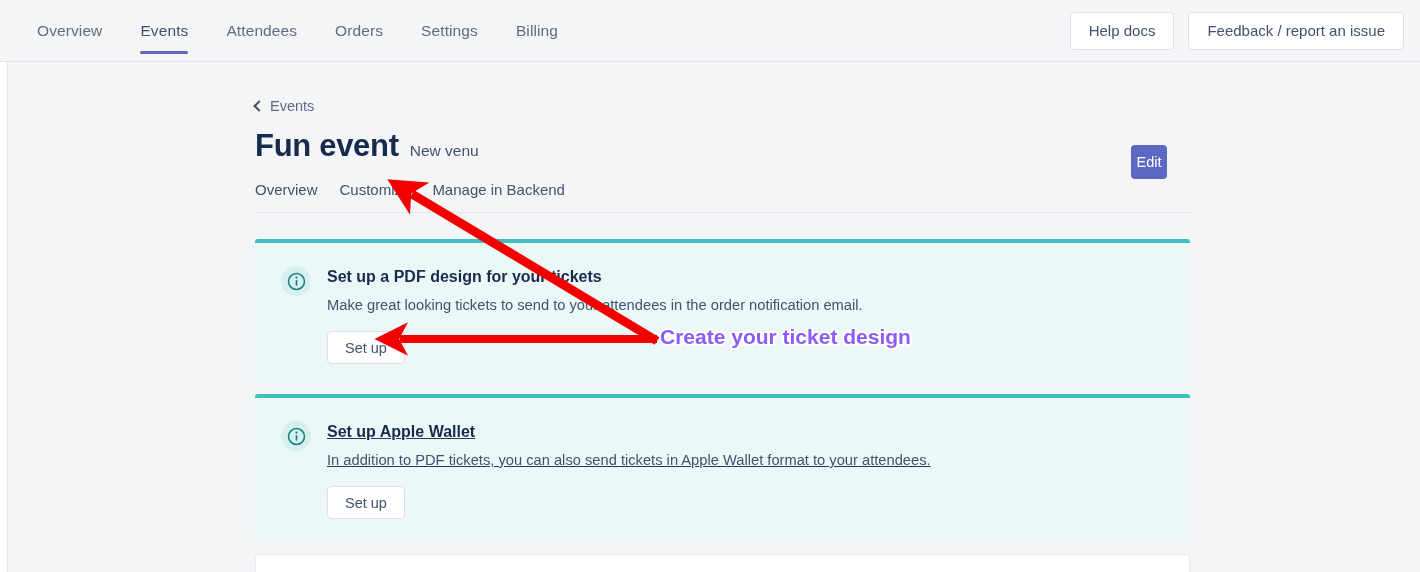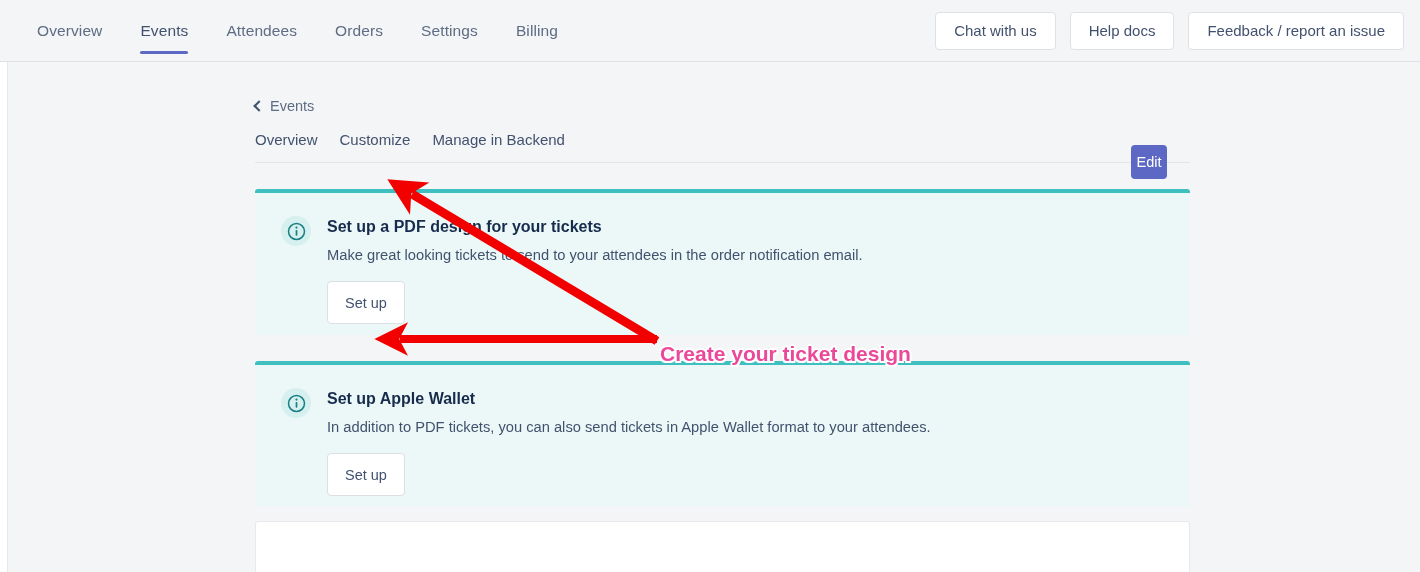--- a/index.html
+++ b/index.html
@@ -186,21 +186,21 @@
     position: relative;
     background: #ebf8f7;
     border-top: 4px solid #3fbfbf;
     border-radius: 3px;
     padding: 22px 26px 26px 26px;
     display: flex;
     gap: 16px;
   }
 
   .card-1 { margin-top: 26px; height: 146px; }
-  .card-2 { margin-top: 26px; height: 146px; }
+  .card-2 { margin-top: 9px; height: 146px; text-decoration: underline; }
 
   .card-white {
     margin-top: 14px;
     background: #ffffff;
     border: 1px solid #e7e9ec;
     border-radius: 3px;
     height: 90px;
   }
 
   .info-icon {
@@ -226,21 +226,21 @@
   }
 
   .card-desc {
     font-size: 14.7px;
     color: #42526e;
     margin-top: 11px;
   }
 
   .setup-button {
     margin-top: 18px;
-    height: 43px;
+    height: 33px;
     padding: 0 17px;
     background: #ffffff;
     border: 1px solid #dcdfe4;
     border-radius: 4px;
     font-family: "Liberation Sans", sans-serif;
     font-size: 14.5px;
     color: #42526e;
     cursor: pointer;
   }
 
@@ -249,24 +249,24 @@
     position: absolute;
     left: 0; top: 0;
     width: 1420px; height: 572px;
     pointer-events: none;
     z-index: 50;
   }
 
   .annotation-label {
     position: absolute;
     left: 660px;
-    top: 342px;
+    top: 325px;
     font-size: 21px;
     font-weight: bold;
-    color: #ec4899;
+    color: #8b5cf6;
     white-space: nowrap;
     text-shadow:
       -1.5px -1.5px 0 #ffffff,  1.5px -1.5px 0 #ffffff,
       -1.5px  1.5px 0 #ffffff,  1.5px  1.5px 0 #ffffff,
        0px   -1.8px 0 #ffffff,  0px    1.8px 0 #ffffff,
       -1.8px  0px   0 #ffffff,  1.8px  0px   0 #ffffff;
   }
 </style>
 </head>
 <body>
@@ -287,37 +287,40 @@
     </div>
     <div class="topnav-tab">
       <span>Settings</span>
     </div>
     <div class="topnav-tab">
       <span>Billing</span>
     </div>
   </div>
 
   <div class="topnav-actions">
-    <button class="btn-outline">Chat with us</button>
     <button class="btn-outline">Help docs</button>
     <button class="btn-outline">Feedback / report an issue</button>
   </div>
 </div>
 
 <div class="page">
 
   <div class="left-rail"></div>
 
   <div class="content">
 
     <div class="breadcrumb">
       <span class="chev"></span>
       <span>Events</span>
     </div>
 
+    <div class="title-row">
+      <div class="title">Fun event</div>
+      <div class="subtitle">New venu</div>
+    </div>
 
     <div class="subnav">
       <div class="subnav-item">Overview</div>
       <div class="subnav-item">Customize</div>
       <div class="subnav-item">Manage in Backend</div>
     </div>
 
     <button class="edit-button">Edit</button>
 
     <div class="card card-1">

